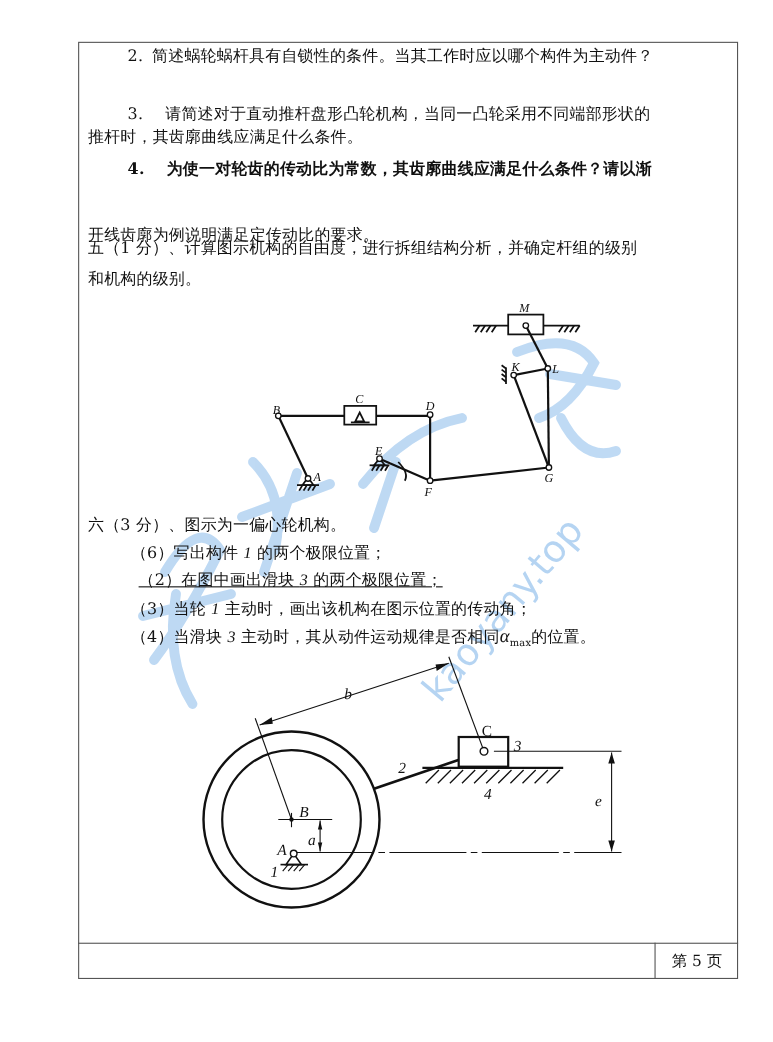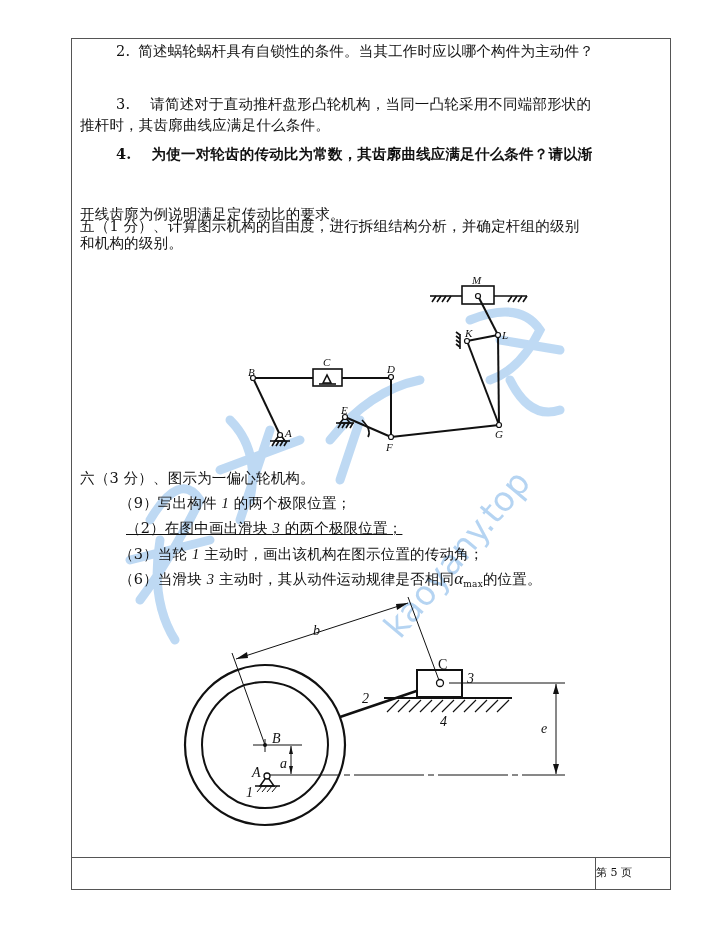--- a/index.html
+++ b/index.html
@@ -4,22 +4,22 @@
 <style>
   html, body { margin:0; padding:0; background:#ffffff; }
   body { width:703px; height:947px; position:relative; overflow:hidden;
          font-family:"DejaVu Serif","Liberation Serif",serif; color:#111; }
   .page-frame { position:absolute; left:71px; top:38px; width:600px; height:852px;
                 border:1.5px solid #555; box-sizing:border-box; }
   .footer-line { position:absolute; left:71px; top:857px; width:600px; height:0;
                  border-top:1.5px solid #555; }
   .footer-divider { position:absolute; left:595px; top:857px; width:0; height:33px;
                     border-left:1px solid #555; }
-  .page-number { position:absolute; left:596px; top:865px; width:75px; 
-                 font-size:11px; }
+  .page-number { position:absolute; left:596px; top:865px; width:75px; text-align:center;
+                 font-size:14px; }
   .line { position:absolute; font-size:14.5px; line-height:20px; white-space:nowrap; letter-spacing:0.2px; }
   .q-num { margin-right:8px; }
   .italic { font-style:italic; font-family:"Liberation Serif",serif; }
   .alpha-sub { font-size:9px; vertical-align:-3px; }
   svg { position:absolute; overflow:visible; }
   .watermark { position:absolute; pointer-events:none; }
 </style>
 </head>
 <body>
 
@@ -50,21 +50,21 @@
 </div>
 
 <div class="line" style="left:116px;top:144px;font-weight:bold;">
   <span class="q-num" style="margin-right:20px">4.</span><span>为使一对轮齿的传动比为常数，其齿廓曲线应满足什么条件？请以渐</span>
 </div>
 <div class="line" style="left:80px;top:168px;margin-top:36px;">
   <span>开线齿廓为例说明满足定传动比的要求。</span>
 </div>
 
 <div class="line" style="left:80px;top:216px;">五（1 分）、计算图示机构的自由度，进行拆组结构分析，并确定杆组的级别</div>
-<div class="line" style="left:80px;top:233px;">和机构的级别。</div>
+<div class="line" style="left:80px;top:244px;">和机构的级别。</div>
 
 <svg style="left:0;top:0" width="703" height="470">
   <g stroke="#111" stroke-width="1.6" fill="none">
 
     <line x1="430" y1="296" x2="462" y2="296"></line>
     <line x1="494" y1="296" x2="527" y2="296"></line>
     <path d="M432 302 l4 -6 M437 302 l4 -6 M442 302 l4 -6 M447 302 l4 -6"></path>
     <path d="M508 302 l4 -6 M513 302 l4 -6 M518 302 l4 -6 M523 302 l4 -6"></path>
     <rect x="462" y="286" width="32" height="18" fill="#fff"></rect>
 
@@ -124,30 +124,30 @@
     <text x="341" y="414">E</text>
     <text x="323" y="366">C</text>
     <text x="248" y="376">B</text>
     <text x="285" y="437">A</text>
   </g>
 </svg>
 
 <div class="line" style="left:80px;top:468px;">六（3 分）、图示为一偏心轮机构。</div>
 
 <div class="line" style="left:119px;top:493px;">
-  <span>（9）写出构件 </span><span class="italic">1</span><span> 的两个极限位置；</span>
+  <span>（6）写出构件 </span><span class="italic">1</span><span> 的两个极限位置；</span>
 </div>
 <div class="line" style="left:126px;top:518px;text-decoration:underline;">
   <span>（2）在图中画出滑块 </span><span class="italic">3</span><span> 的两个极限位置；</span>
 </div>
 <div class="line" style="left:119px;top:544px;">
   <span>（3）当轮 </span><span class="italic">1</span><span> 主动时，画出该机构在图示位置的传动角；</span>
 </div>
 <div class="line" style="left:119px;top:569px;">
-  <span>（6）当滑块 </span><span class="italic">3</span><span> 主动时，其从动件运动规律是否相同</span><span class="italic" style="font-size:17px">α</span><span class="alpha-sub">max</span><span>的位置。</span>
+  <span>（4）当滑块 </span><span class="italic">3</span><span> 主动时，其从动件运动规律是否相同</span><span class="italic" style="font-size:17px">α</span><span class="alpha-sub">max</span><span>的位置。</span>
 </div>
 
 <svg style="left:0;top:0" width="703" height="860">
   <g stroke="#111" fill="none">
 
     <circle cx="265" cy="745" r="80" stroke-width="2.2"></circle>
     <circle cx="265" cy="745" r="63" stroke-width="2"></circle>
 
     <line x1="340" y1="717" x2="440" y2="683" stroke-width="2.4"></line>
 

